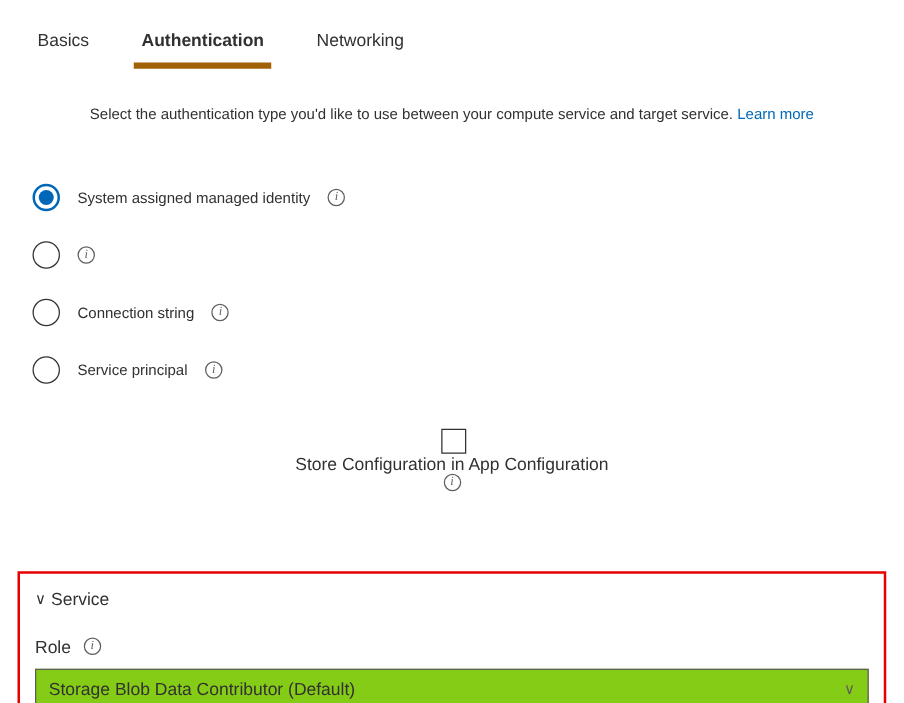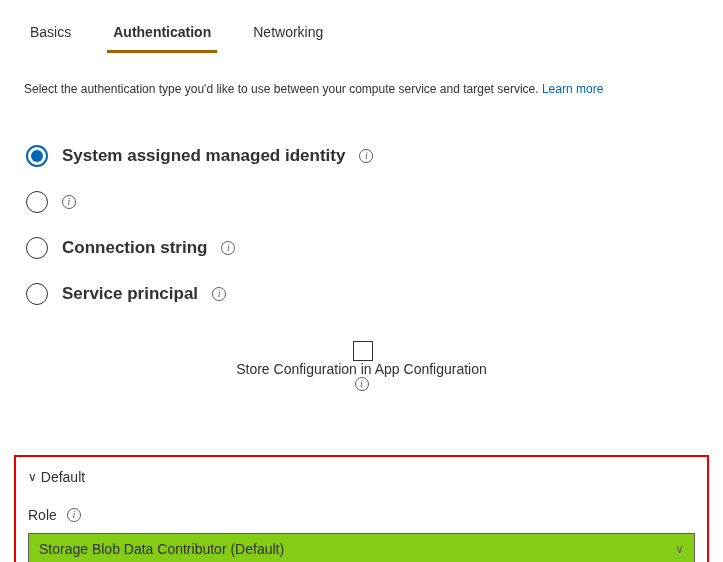--- a/index.html
+++ b/index.html
@@ -1,15 +1,15 @@
 <!DOCTYPE html>
 <html><head>
   <meta charset="utf-8">
   <style>
-    * { box-sizing: border-box; margin: 0; padding: 0; }
+    * { box-sizing: border-box; margin: 0; padding: 0; text-align: center; }
     body {
       font-family: "Segoe UI", Arial, sans-serif;
       font-size: 14px;
       color: #323130;
       background: #fff;
       width: 723px;
       padding: 0;
     }
     .tabs {
       display: flex;
@@ -18,21 +18,21 @@
       border-bottom: none;
     }
     .tab {
       padding: 6px 6px 10px 6px;
       cursor: pointer;
       color: #323130;
       border-bottom: 3px solid transparent;
     }
     .tab.active {
       font-weight: 600;
-      border-bottom: 3px solid #a16207;
+      border-bottom: 5px solid #a16207;
     }
     .content {
       padding: 26px 24px 20px 24px;
     }
     .desc {
       font-size: 12px;
       color: #323130;
       line-height: 20px;
     }
     .link {
@@ -63,22 +63,22 @@
     .radio-outer.selected {
       border: 2px solid #0067b8;
     }
     .radio-inner {
       width: 12px;
       height: 12px;
       border-radius: 50%;
       background: #0067b8;
     }
     .radio-label {
-      font-weight: 700;
-      font-size: 17px;
+      font-weight: 400;
+      font-size: 12px;
     }
     .info-icon {
       width: 14px;
       height: 14px;
       border: 1px solid #605e5c;
       border-radius: 50%;
       display: inline-flex;
       align-items: center;
       justify-content: center;
       font-size: 10px;
@@ -188,21 +188,21 @@
     <span class="checkbox"></span>
     <span>Store Configuration in App Configuration</span>
     <span class="info-icon">i</span>
   </div>
 
 </div>
 
 <div class="advanced-box">
   <div class="adv-header">
     <span class="chevron-down-sm">∨</span>
-    <span>Default</span>
+    <span>Service</span>
   </div>
 
   <div class="role-label-row">
     <span>Role</span>
     <span class="info-icon">i</span>
   </div>
 
   <div class="select">
     <span>Storage Blob Data Contributor (Default)</span>
     <span class="select-chevron">∨</span>

